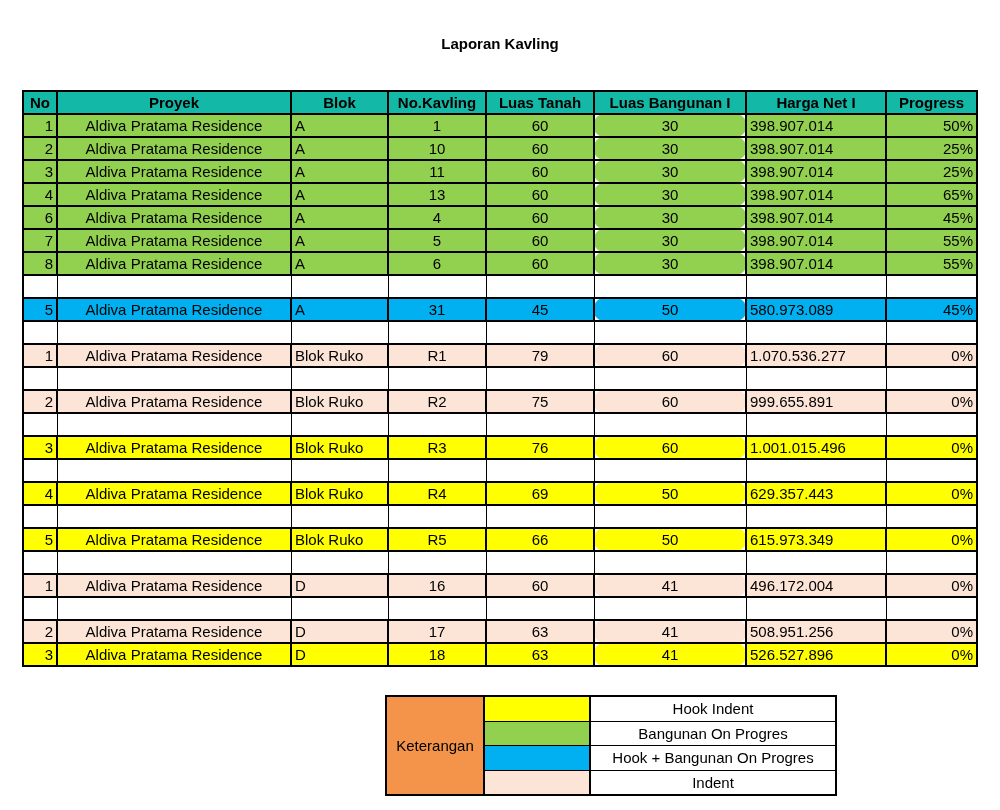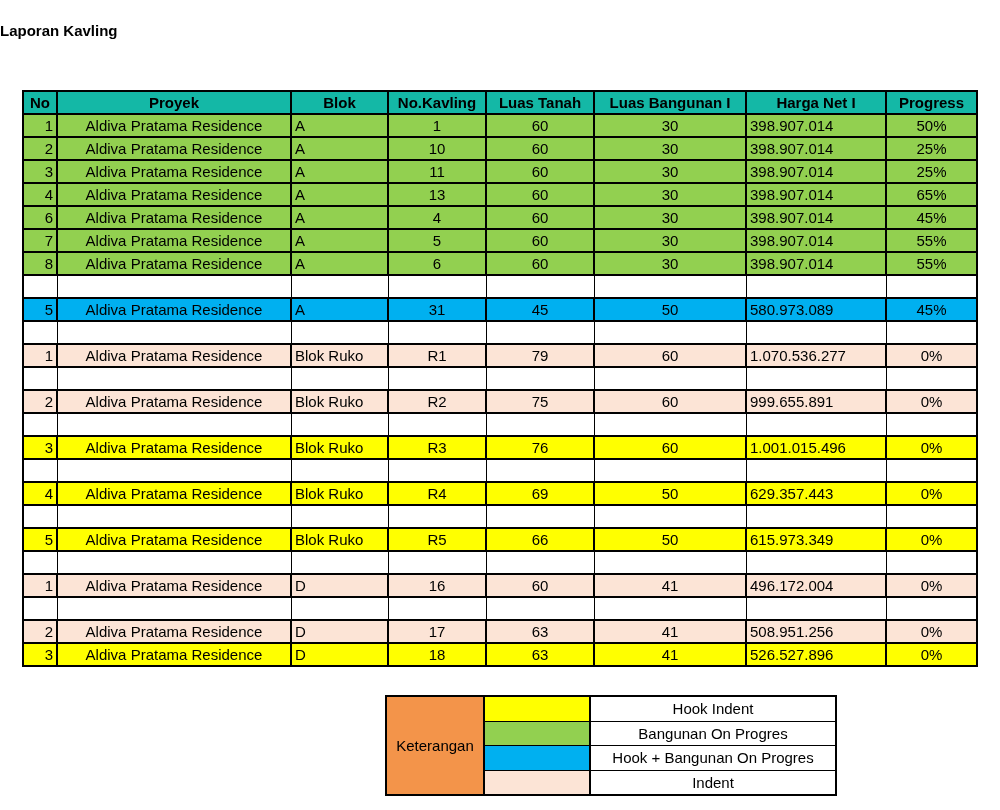--- a/index.html
+++ b/index.html
@@ -10,24 +10,24 @@
     color: #000;
   }
   body {
     position: relative;
     width: 1000px;
     height: 810px;
     overflow: hidden;
   }
   .title {
     position: absolute;
-    top: 22px;
+    top: 35px;
     left: 0;
     width: 100%;
-    text-align: left;
+    text-align: center;
     font-size: 15px;
     font-weight: bold;
   }
   table.main {
     position: absolute;
     left: 22px;
     top: 90px;
     border-collapse: collapse;
     table-layout: fixed;
     border: 2px solid #000;
@@ -58,23 +58,23 @@
   tr.blue td   { background: #00B0F0; border-width: 2px; }
   tr.yellow td { background: #FFFF00; border-width: 2px; }
   tr.peach td  { background: #FCE4D6; border-width: 2px; }
   tr.empty td  { background: #FFFFFF; }
 
   td.col-no        { text-align: right; padding-right: 2px; }
   td.col-proyek    { text-align: center; }
   td.col-blok      { text-align: left; }
   td.col-kavling   { text-align: center; }
   td.col-luas_tanah    { text-align: center; }
-  td.col-luas_bangunan { text-align: center; }
+  td.col-luas_bangunan { text-align: center; border-radius: 10px; }
   td.col-harga     { text-align: left; padding-right: 9px; }
-  td.col-progress  { text-align: center; padding-right: 2px; }
+  td.col-progress  { text-align: right; padding-right: 2px; }
 
   .legend {
     position: absolute;
     left: 385px;
     top: 695px;
     display: flex;
     border: 2px solid #000;
   }
   .legend-title {
     width: 96px;

